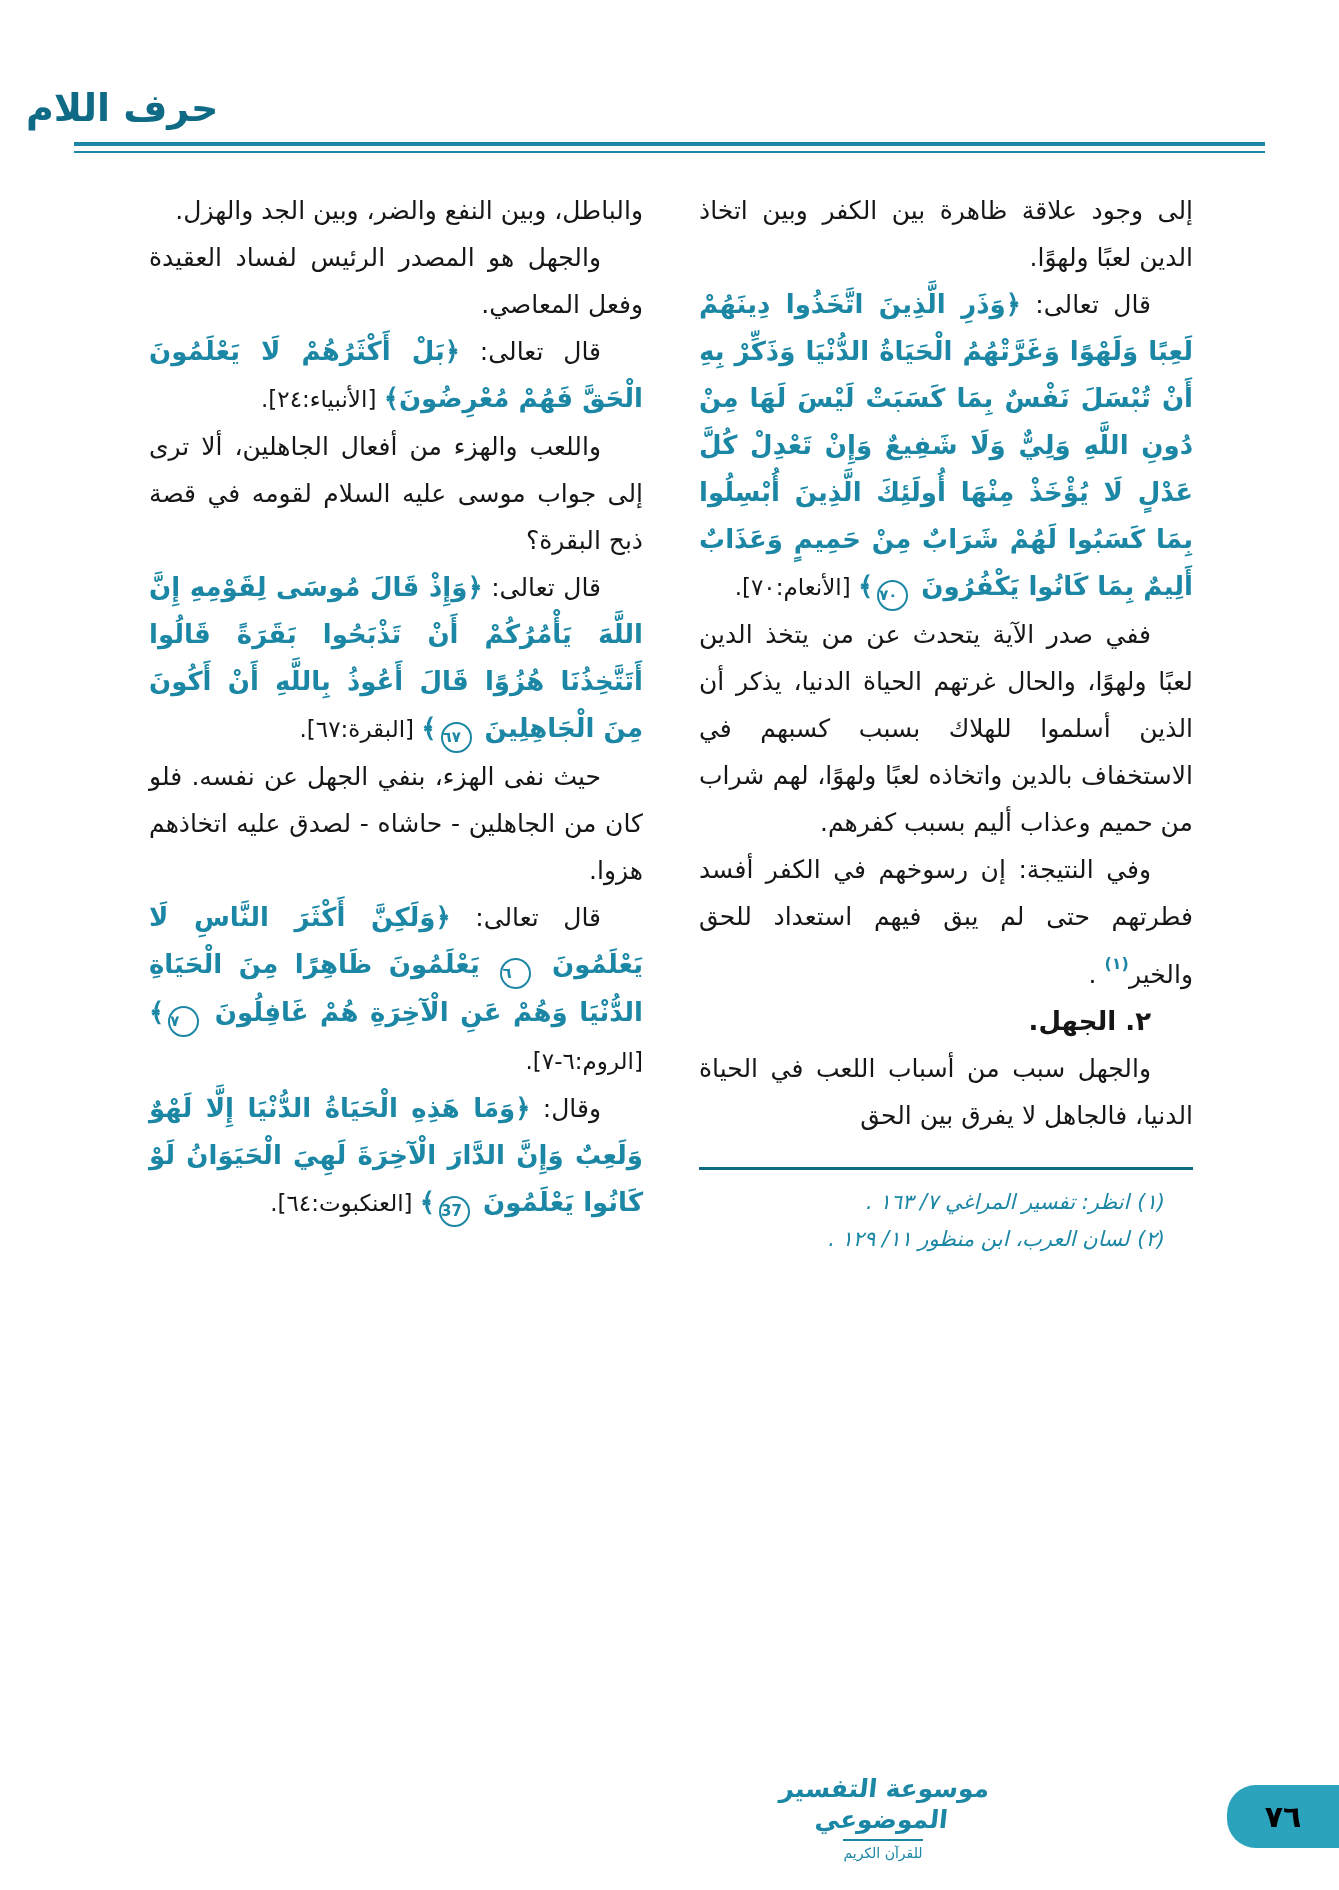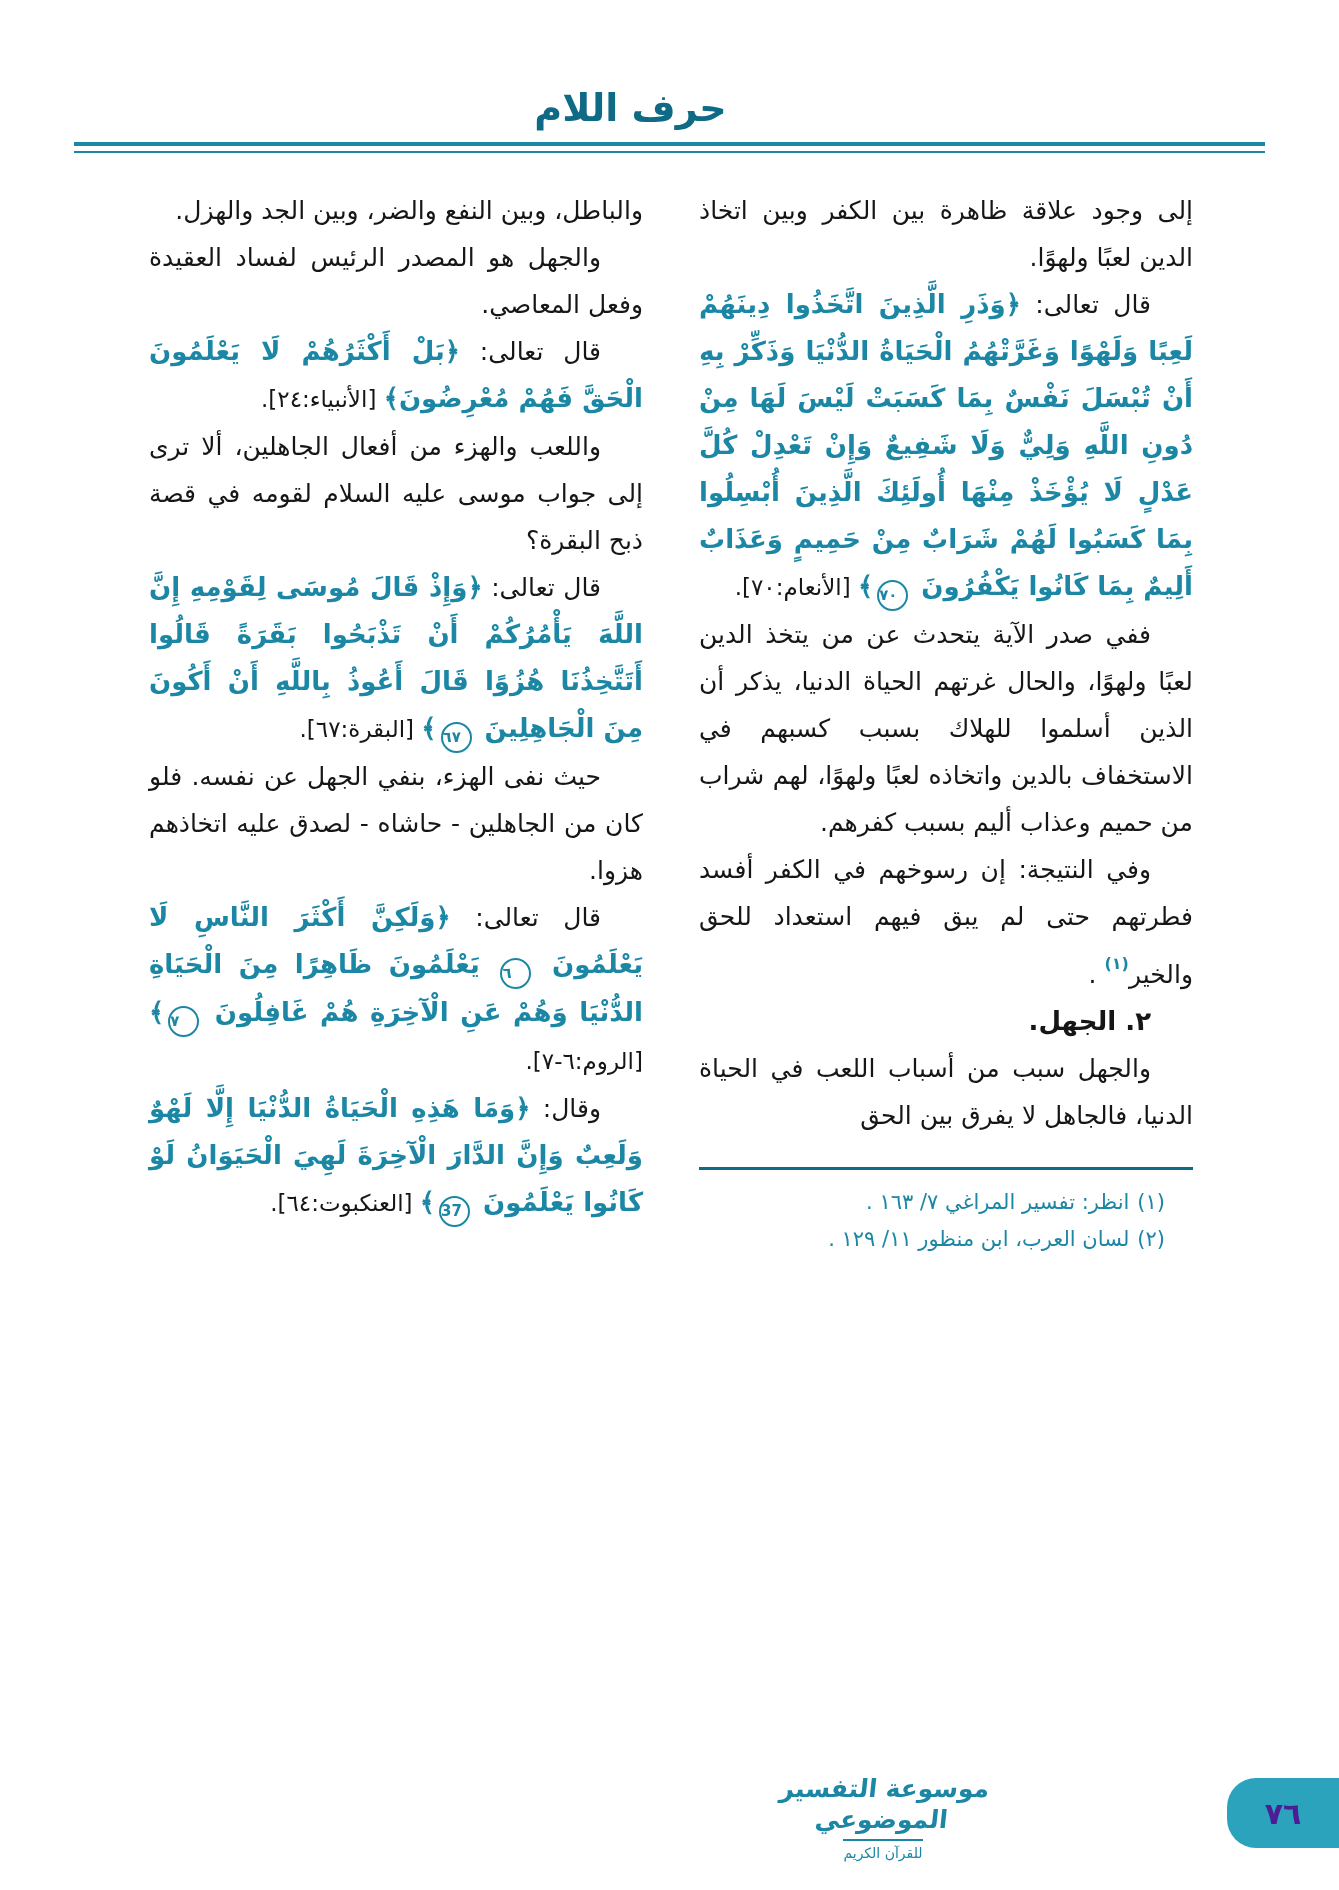--- a/index.html
+++ b/index.html
@@ -12,21 +12,21 @@
     position: relative;
     width: 1339px;
     height: 1890px;
     background: #ffffff;
     direction: rtl;
     overflow: hidden;
   }
   
   .page-header { padding-top: 86px; }
   .chapter-title {
-    text-align: center;
+    text-align: left;
     margin: 0 104px 12px 0;
     font-size: 38px;
     font-weight: bold;
     color: var(--header-color, #0f6a86);
     letter-spacing: 1px;
     padding-left: 26px;
   }
   .rule { margin: 0 74px; background: var(--accent, #1c87a5); }
   .rule-thick { height: 4px; }
   .rule-thin  { height: 2px; margin-top: 5px; }
@@ -71,48 +71,48 @@
     margin: 0 4px;
     text-indent: 0;
   }
   .fn-ref {
     color: var(--accent, #1c87a5);
     font-size: 16px;
     font-weight: bold;
     vertical-align: 14px;
   }
   
-  .footnotes { margin-top: 28px; }
+  .footnotes { margin-top: 28px; font-style: italic; }
   .footnote-rule {
     width: 100%;
     height: 3px;
     background: var(--header-color, #0f6a86);
     margin-bottom: 14px;
   }
   .footnote {
     font-size: 21px;
     line-height: 37px;
     color: var(--accent, #1c87a5);
     padding-right: 28px;
     text-align: right;
   }
   .fn-marker { margin-left: 8px; }
   
   .page-number-badge {
     position: absolute;
     bottom: 42px;
     right: 0;
     width: 112px;
-    height: 70px;
+    height: 63px;
     background: var(--badge, #2ba3bd);
     border-radius: 29px 0 0 29px;
     display: flex;
     align-items: center;
     justify-content: center;
-    color: #4c1d95;
+    color: #000000;
     font-size: 30px;
     font-weight: bold;
   }
   .logo {
     position: absolute;
     bottom: 28px;
     right: 336px;
     width: 240px;
     text-align: center;
     color: var(--accent, #1c87a5);

